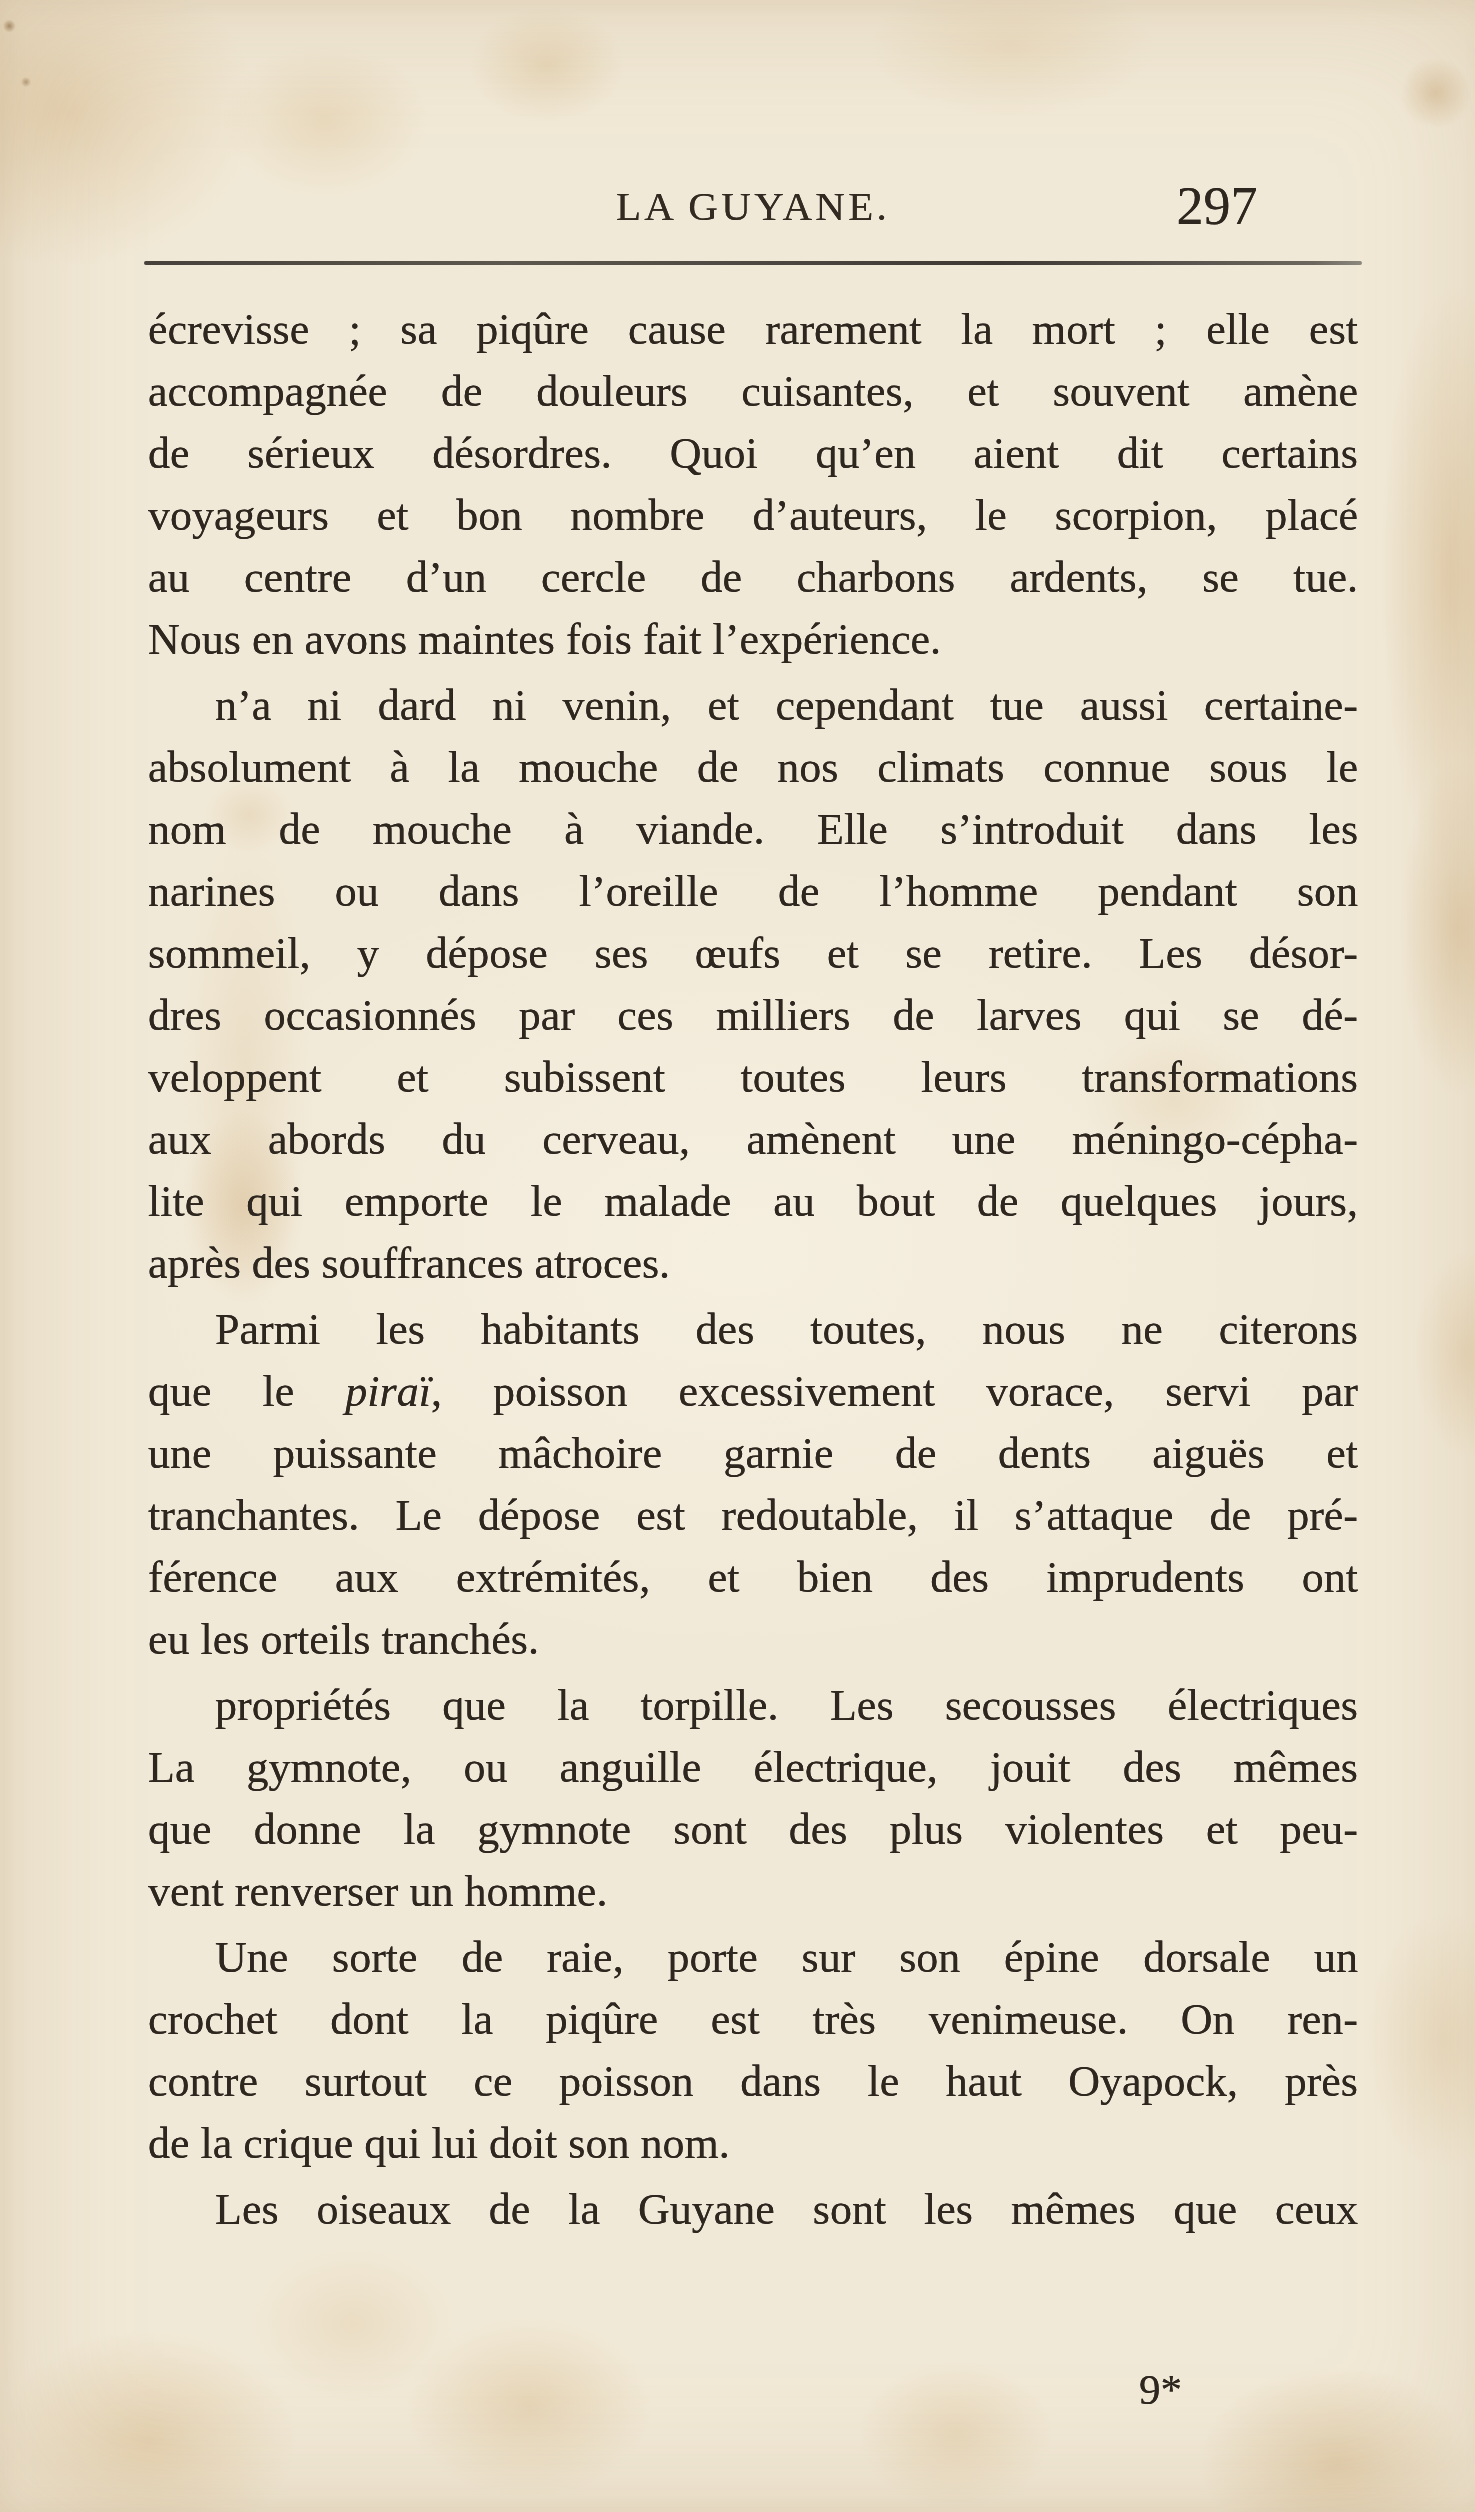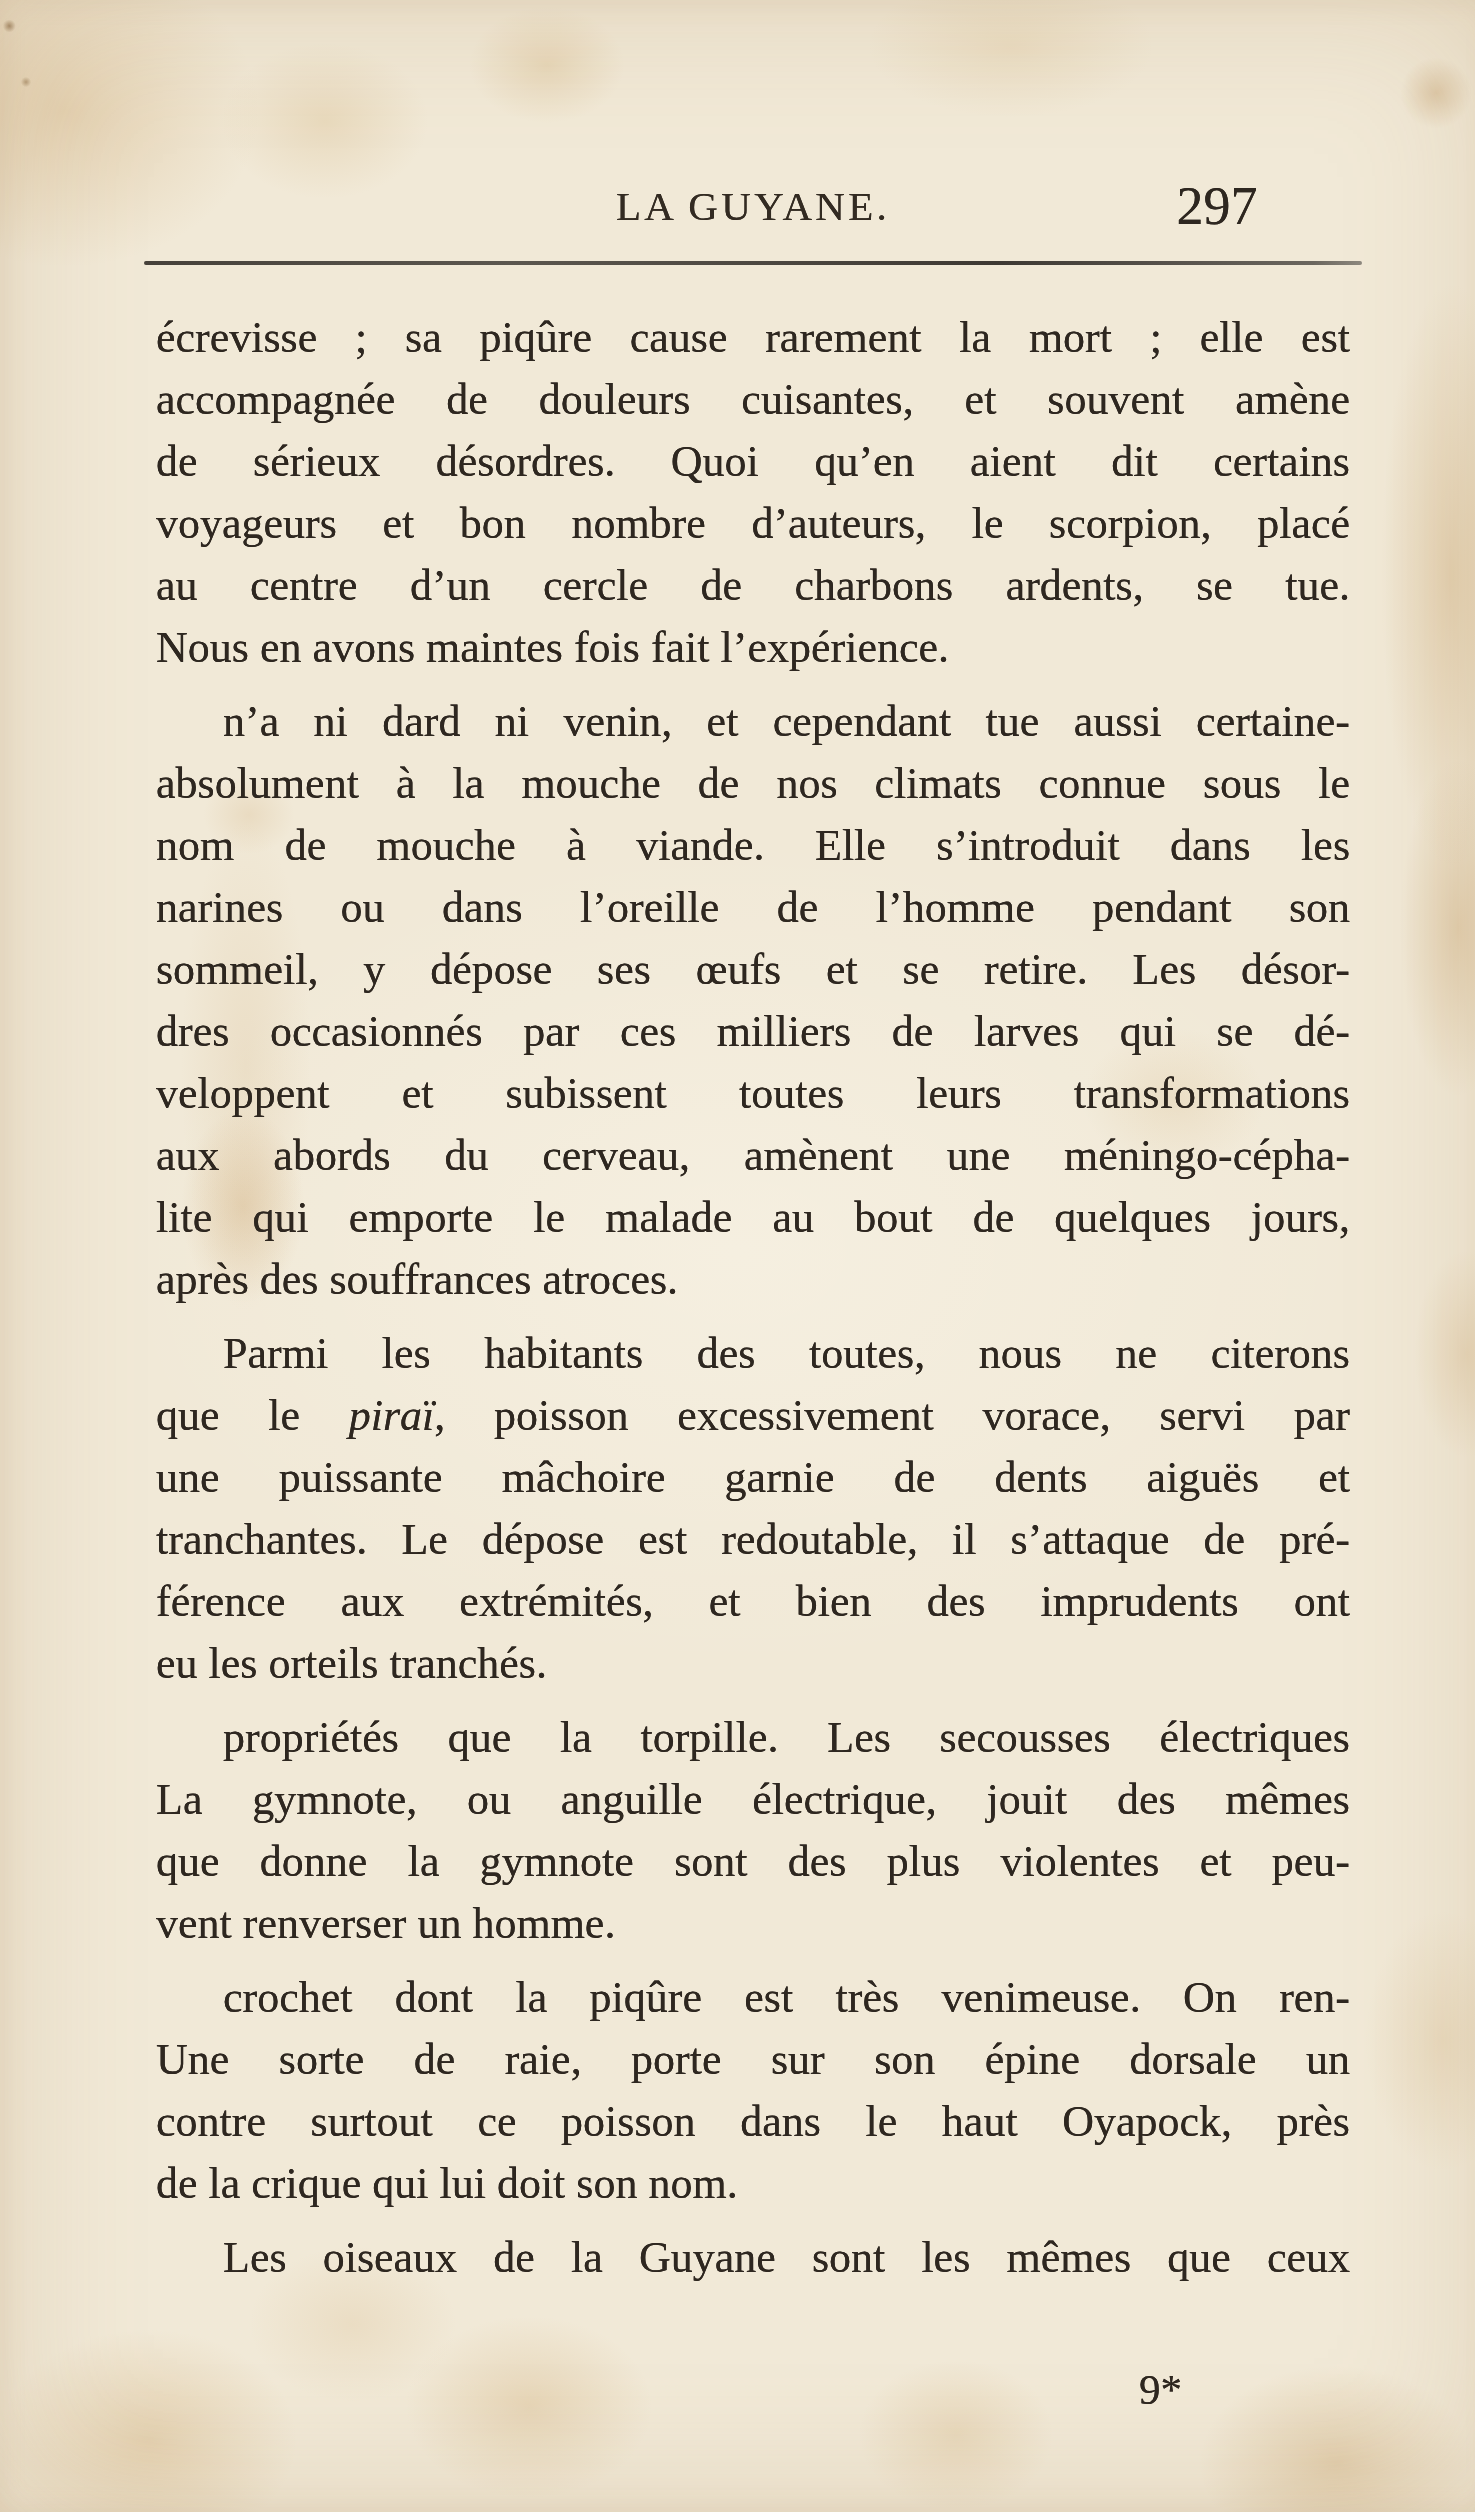--- a/index.html
+++ b/index.html
@@ -58,21 +58,21 @@
     position: absolute; top: 261px; left: 144px;
     width: 1218px; height: 3.7px;
     border-radius: 1.9px;
     background: linear-gradient(90deg, #46413a, #5c574f 30%, #3e3933 70%, #6b665e 96%, #8d887e);
   }
   .text-body {
     position: absolute; top: 295px; left: 144px; width: 1218px;
     font-size: 44px; line-height: 62px;
     text-shadow: 0 0 0.6px currentColor;
   }
-  .para { margin: 12px; }
+  .para { margin: 4px; }
   .para.indent .line:first-child { text-indent: 67px; }
   .line { text-align: justify; text-align-last: justify; }
   .line.last { text-align-last: left; }
   .it { font-style: italic; }
   .sig {
     position: absolute; top: 2368px; left: 1139px;
     font-size: 43px; line-height: 43px;
     color: #2e2720;
     text-shadow: 0 0 0.6px currentColor;
   }
@@ -113,22 +113,22 @@
         <div class="line"><span>férence aux extrémités, et bien des imprudents ont</span></div>
         <div class="line last"><span>eu les orteils tranchés.</span></div>
       </div>
       <div class="para indent">
         <div class="line"><span>propriétés que la torpille. Les secousses électriques</span></div>
         <div class="line"><span>La gymnote, ou anguille électrique, jouit des mêmes</span></div>
         <div class="line"><span>que donne la gymnote sont des plus violentes et peu-</span></div>
         <div class="line last"><span>vent renverser un homme.</span></div>
       </div>
       <div class="para indent">
+        <div class="line"><span>Une sorte de raie, porte sur son épine dorsale un</span></div>
         <div class="line"><span>crochet dont la piqûre est très venimeuse. On ren-</span></div>
-        <div class="line"><span>Une sorte de raie, porte sur son épine dorsale un</span></div>
         <div class="line"><span>contre surtout ce poisson dans le haut Oyapock, près</span></div>
         <div class="line last"><span>de la crique qui lui doit son nom.</span></div>
       </div>
       <div class="para indent">
         <div class="line"><span>Les oiseaux de la Guyane sont les mêmes que ceux</span></div>
       </div>
     </div>
   <div class="sig">9*</div>
 </div>
 

